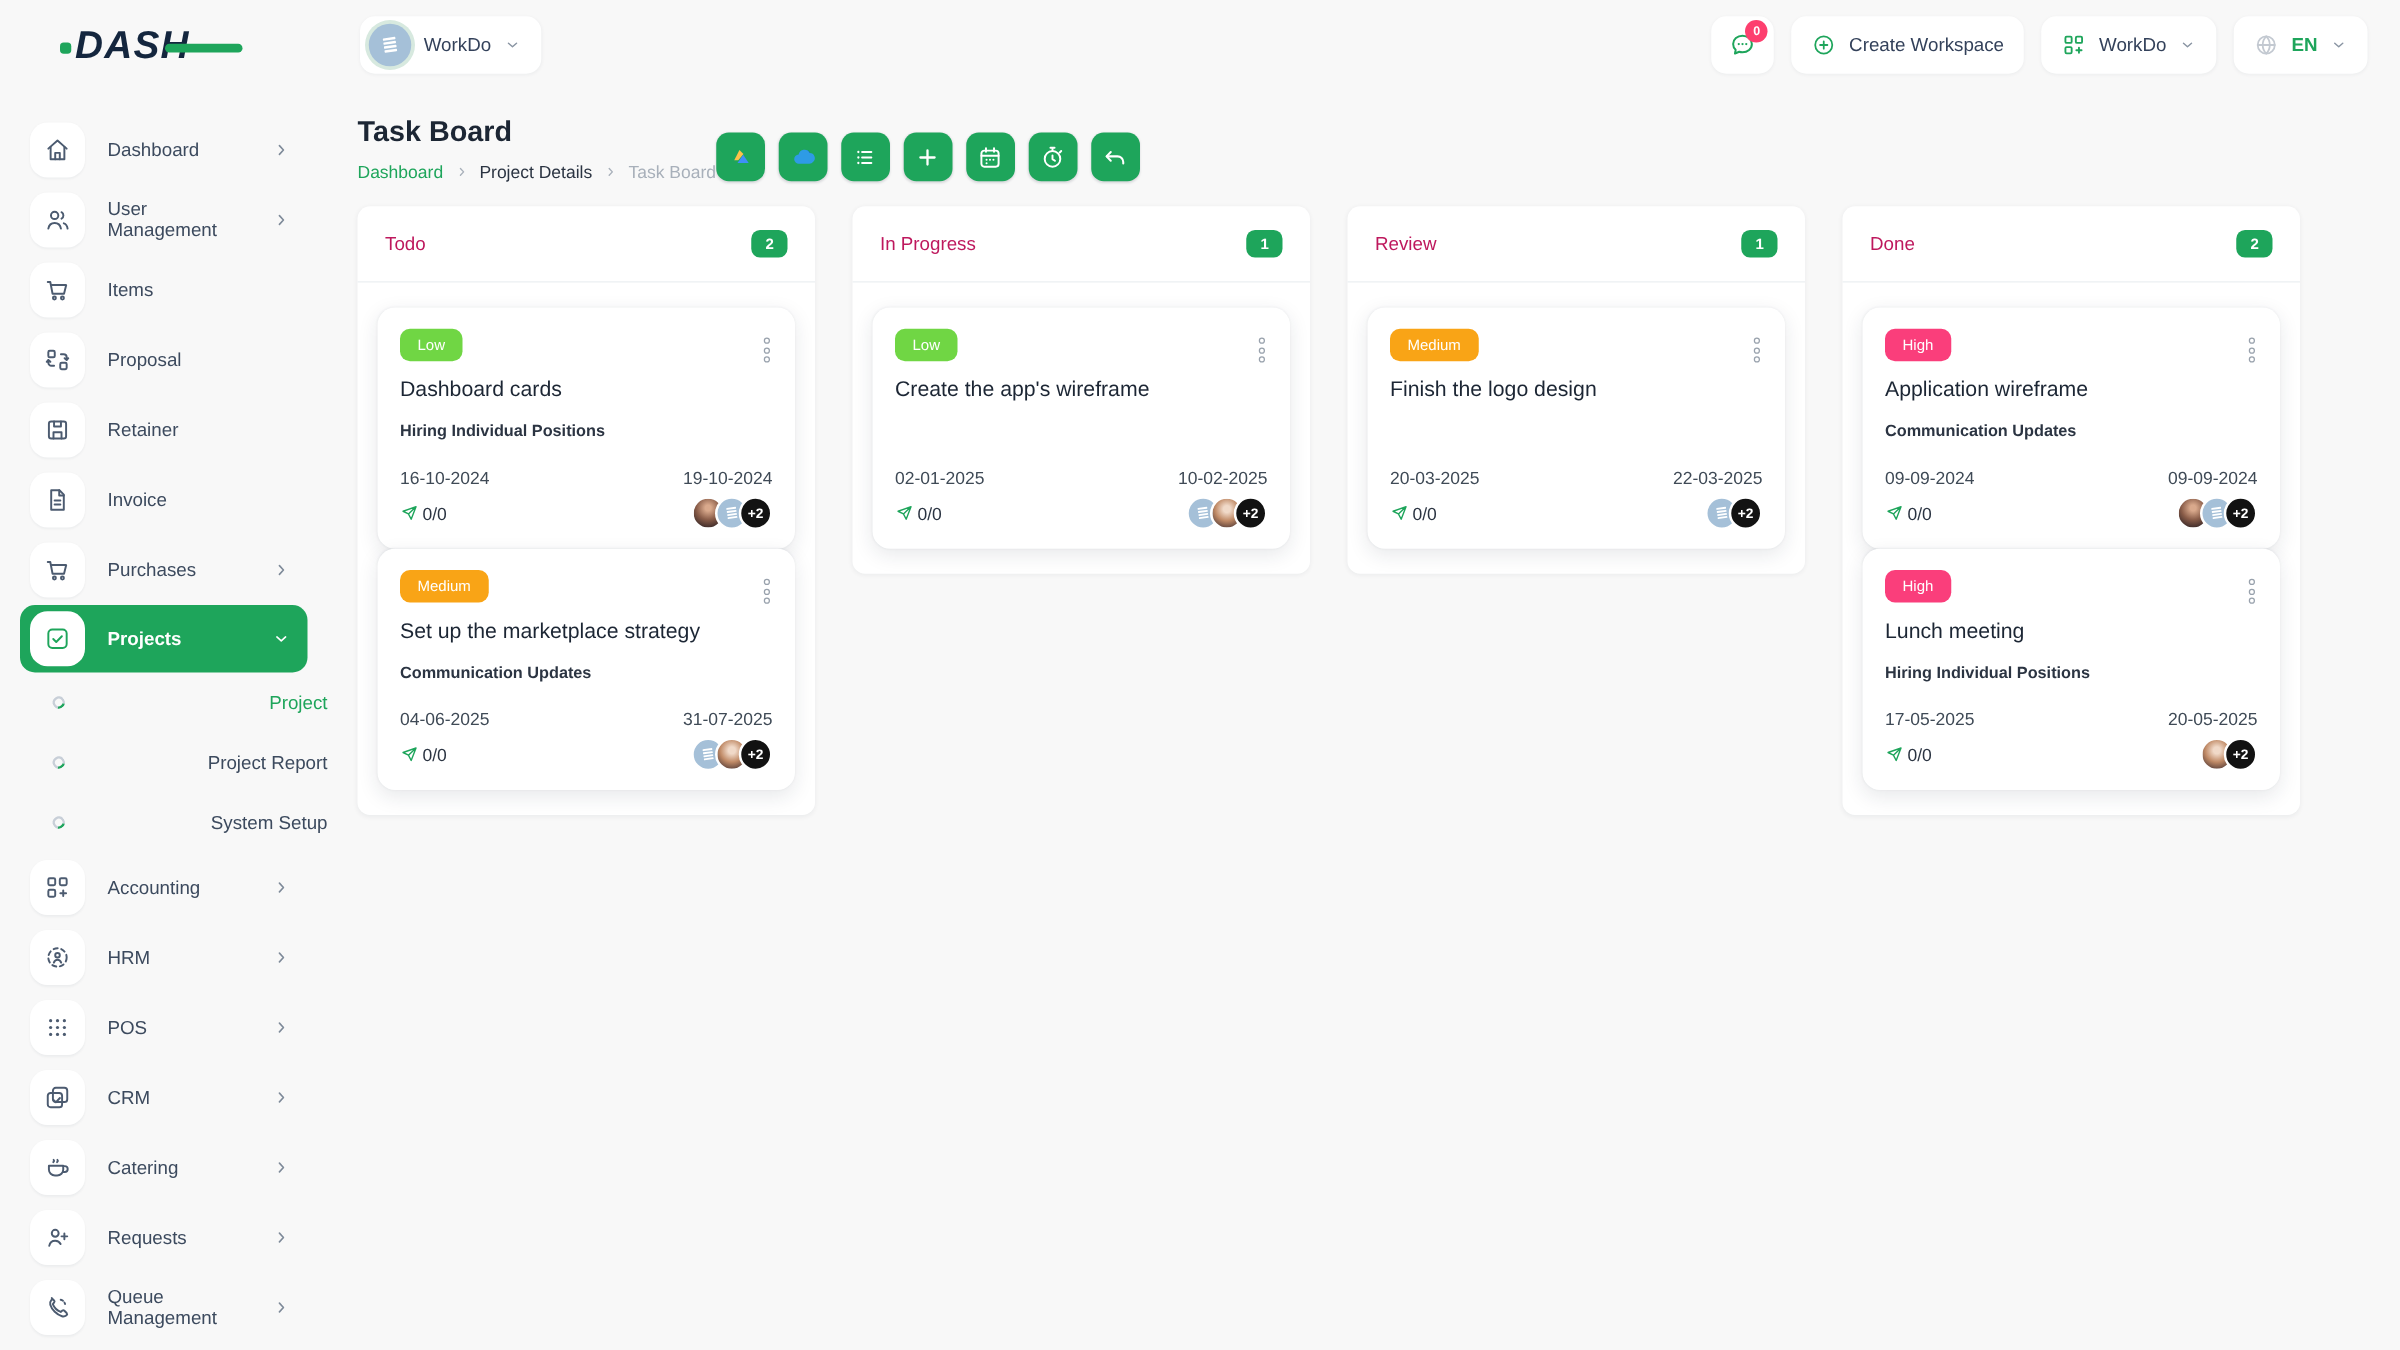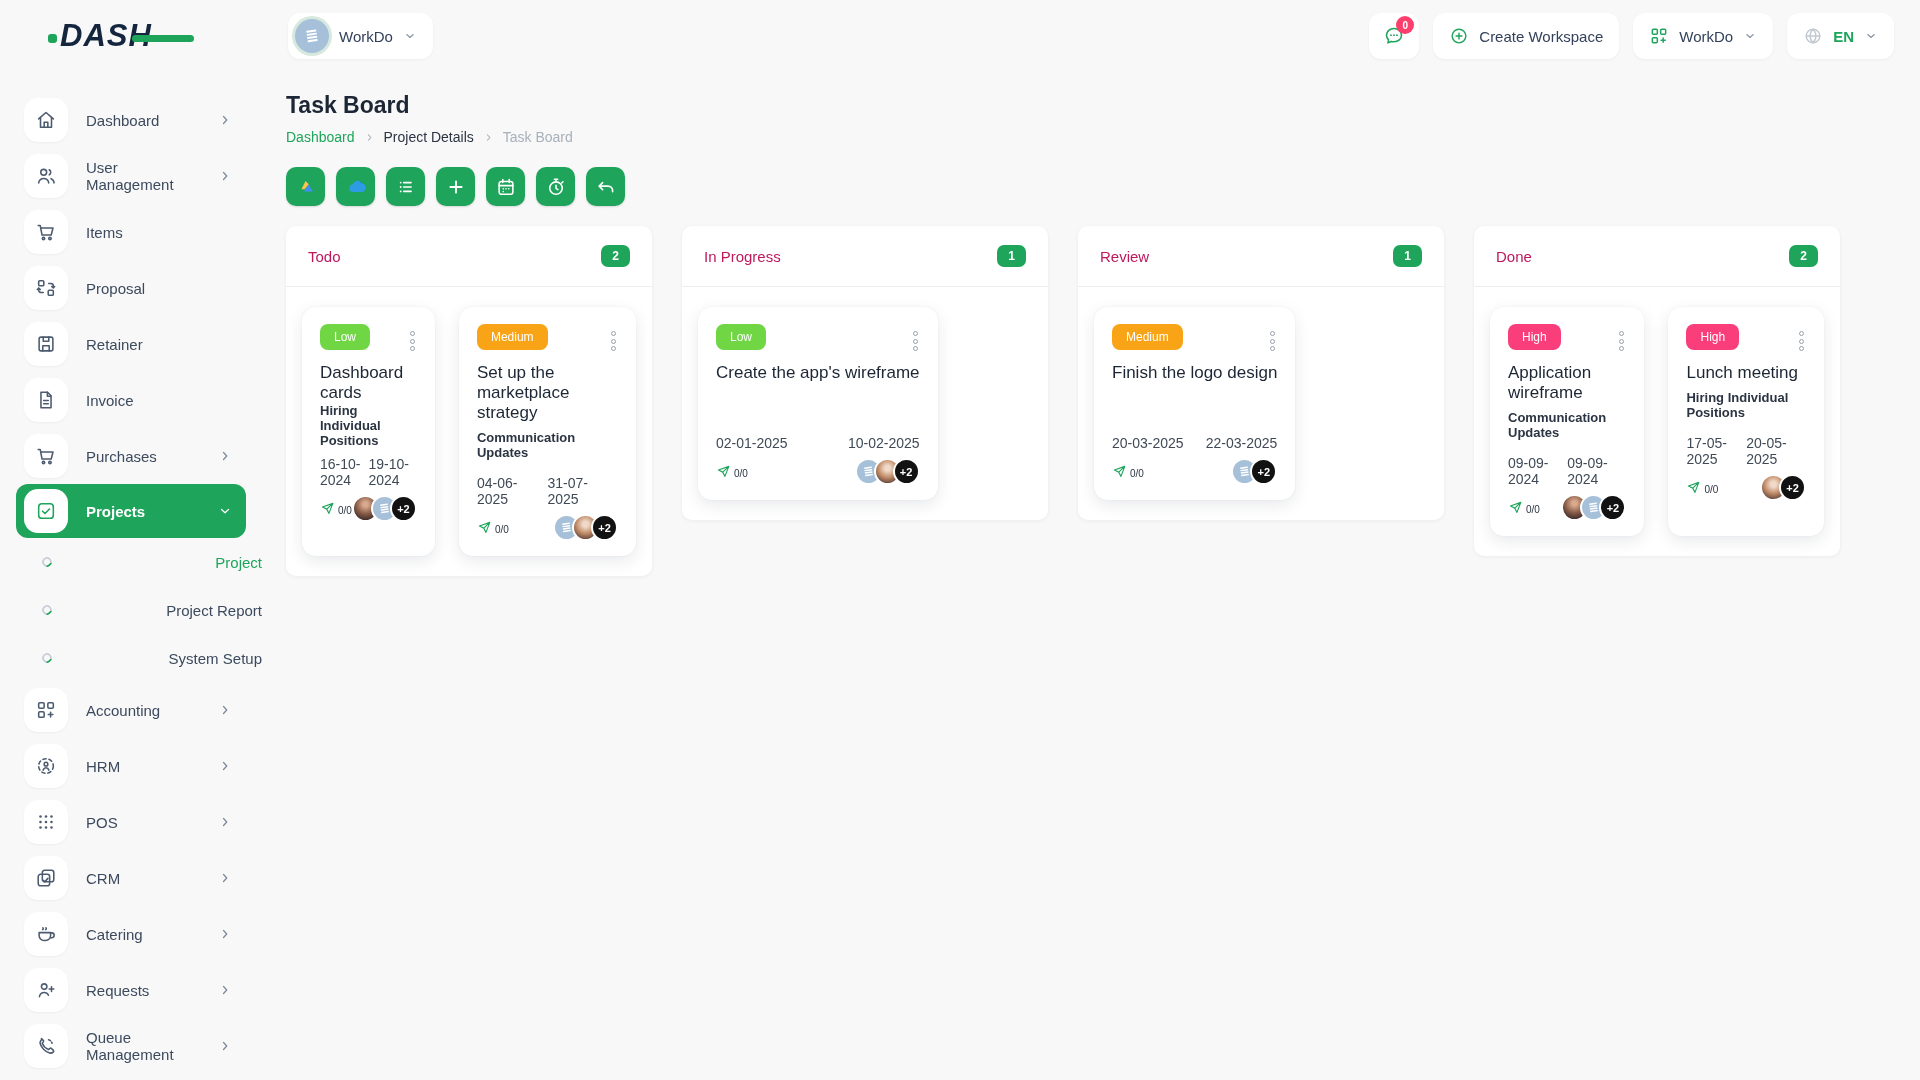--- a/index.html
+++ b/index.html
@@ -47,52 +47,52 @@
   .side-item.active { background:#1EA55B; color:#fff; font-weight:bold; height:54px; }
   .side-item.active .tile { color:#1EA55B; box-shadow:none; }
   .side-item.active .side-chev { color:#fff; }
   .side-sub { display:flex; align-items:center; height:48px; gap:16px; padding-left:26px;
               color:#3c4a5e; font-size:15px; cursor:pointer;justify-content:space-between; }
   .ring { width:10px; height:10px; border-radius:50%; border:2.6px solid #c8cfd8; border-bottom-color:#21a55e; transform:rotate(-35deg); flex-shrink:0; }
   .side-sub.active { color:#1EA55B; }
 
   
   .main { flex:1; padding:12px 26px 0 24px; }
-  .page-head { display:flex; align-items:flex-start;flex-direction:column; }
+  .page-head { display:flex; align-items:flex-start; }
   .page-title { font-size:23px; font-weight:bold; color:#1c2634; margin:8px 0 10px; }
   .breadcrumb { display:flex; align-items:center; gap:9px; font-size:14px; }
   .bc-link { color:#1EA55B; }
   .bc-mid { color:#2b3442; }
   .bc-cur { color:#a8b0ba; }
   .bc-sep { color:#a8b0ba; }
 
   .toolbar { display:flex; gap:11px; margin-top:22px; }
   .tbtn { width:39px; height:39px; border-radius:10px; background:#1EA55B; display:flex; align-items:center; justify-content:center;
           cursor:pointer; box-shadow:0 1px 2px rgba(20,30,50,0.15); }
 
   
   .board { display:grid; grid-template-columns:repeat(4,366px); gap:30px; margin-top:20px; align-items:start; }
   .column { background:#fff; border-radius:10px; box-shadow:0 1px 4px rgba(25,35,55,0.06); padding-bottom:4px; }
   .col-head { display:flex; justify-content:space-between; align-items:center; padding:19px 22px; }
   .col-title { font-size:15px; font-weight:normal; color:#be185d; }
   .col-count { background:#1EA55B; color:#fff; font-size:12px; font-weight:bold; padding:4px 11px; border-radius:7px; }
   .col-divider { height:1px; background:#eceff2; }
-  .col-body { padding:20px 16px 16px; display:flex; flex-direction:row; gap:24px; }
+  .col-body { padding:20px 16px 16px; display:flex; flex-direction:column; }
 
   .card { background:#fff; border-radius:14px; padding:17px 18px 15px; position:relative;
           box-shadow:0 5px 16px rgba(25,35,55,0.10), 0 0 2px rgba(25,35,55,0.06); cursor:grab; }
   .prio { display:inline-block; color:#fff; font-size:12px; padding:6px 14px; border-radius:8px; }
   .kebab { position:absolute; top:20px; right:16px; padding:2px 4px; cursor:pointer; }
   .kebab i { display:block; width:5px; height:5px; border:1.5px solid #98a1ac; border-radius:50%; margin:2.4px 0; }
   .card-title { font-size:17px; font-weight:normal; color:#1c2634; margin-top:13px; }
   .card-mid { min-height:44px; display:flex; align-items:center; }
   .milestone { font-size:13px; font-weight:bold; color:#2b3442; }
   .card-dates { display:flex; justify-content:space-between; font-size:14px; color:#3f4a56; margin-top:8px; }
   .card-foot { display:flex; justify-content:space-between; align-items:center; margin-top:7px; }
-  .progress { display:flex; align-items:flex-end; gap:3px; font-size:10px; color:#2b3442; }
+  .progress { display:flex; align-items:center; gap:3px; font-size:14px; color:#2b3442; }
   .avatars { display:flex; padding-left:8px; }
   .av { width:27px; height:27px; border-radius:50%; margin-left:-8px; border:2px solid #fff;
         display:flex; align-items:center; justify-content:center; overflow:hidden; }
   .av-photo1 { background:radial-gradient(circle at 50% 32%, #d9a98c 12%, #8a5d49 48%, #432f2c 80%); }
   .av-photo2 { background:radial-gradient(circle at 50% 36%, #f0d9c8 15%, #c08a66 50%, #5a403a 85%); }
   .av-logo { background:#a5c0d8; }
   .av-more { background:#121212; color:#fff; font-size:11px; font-weight:bold; }
 </style>
 </head>
 <body>

